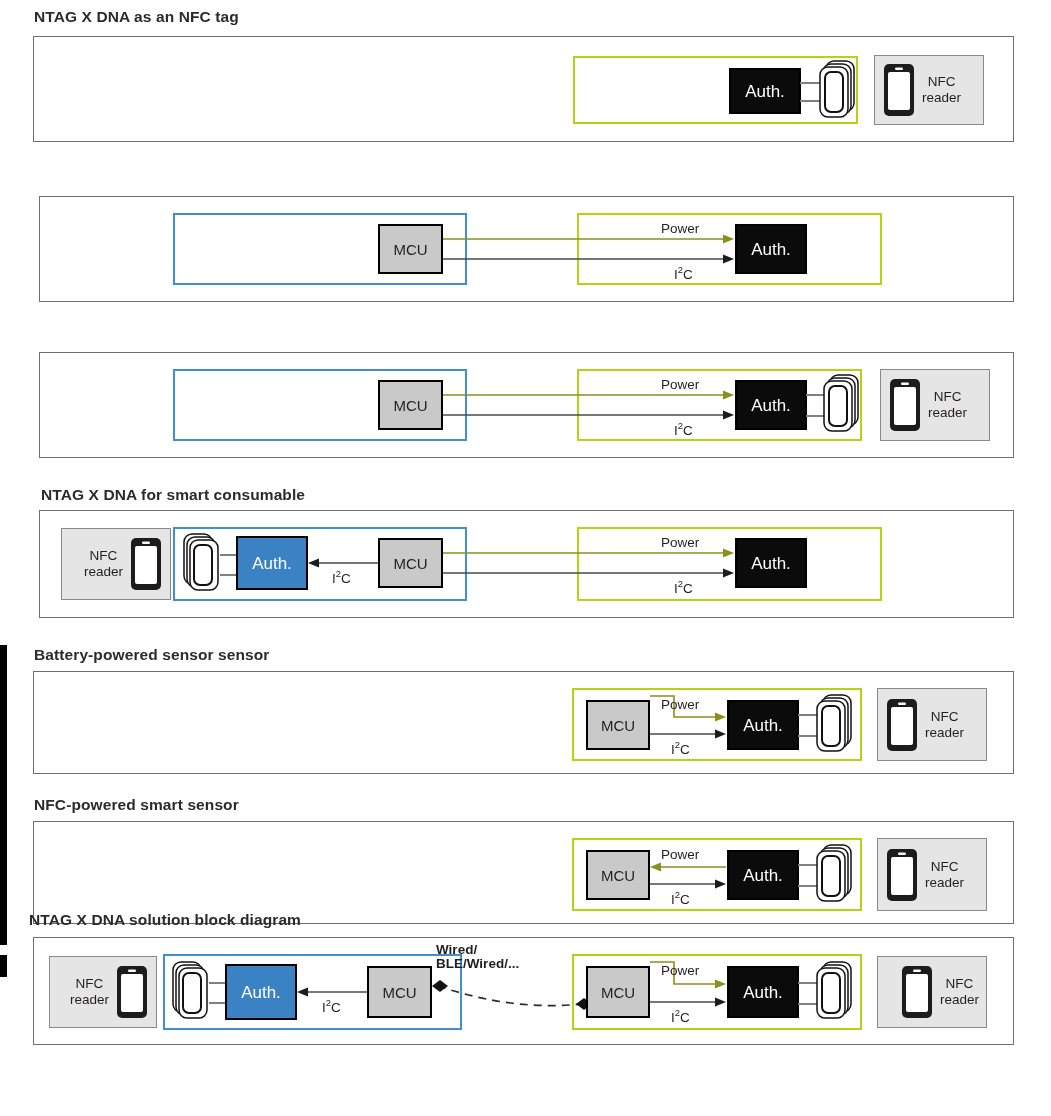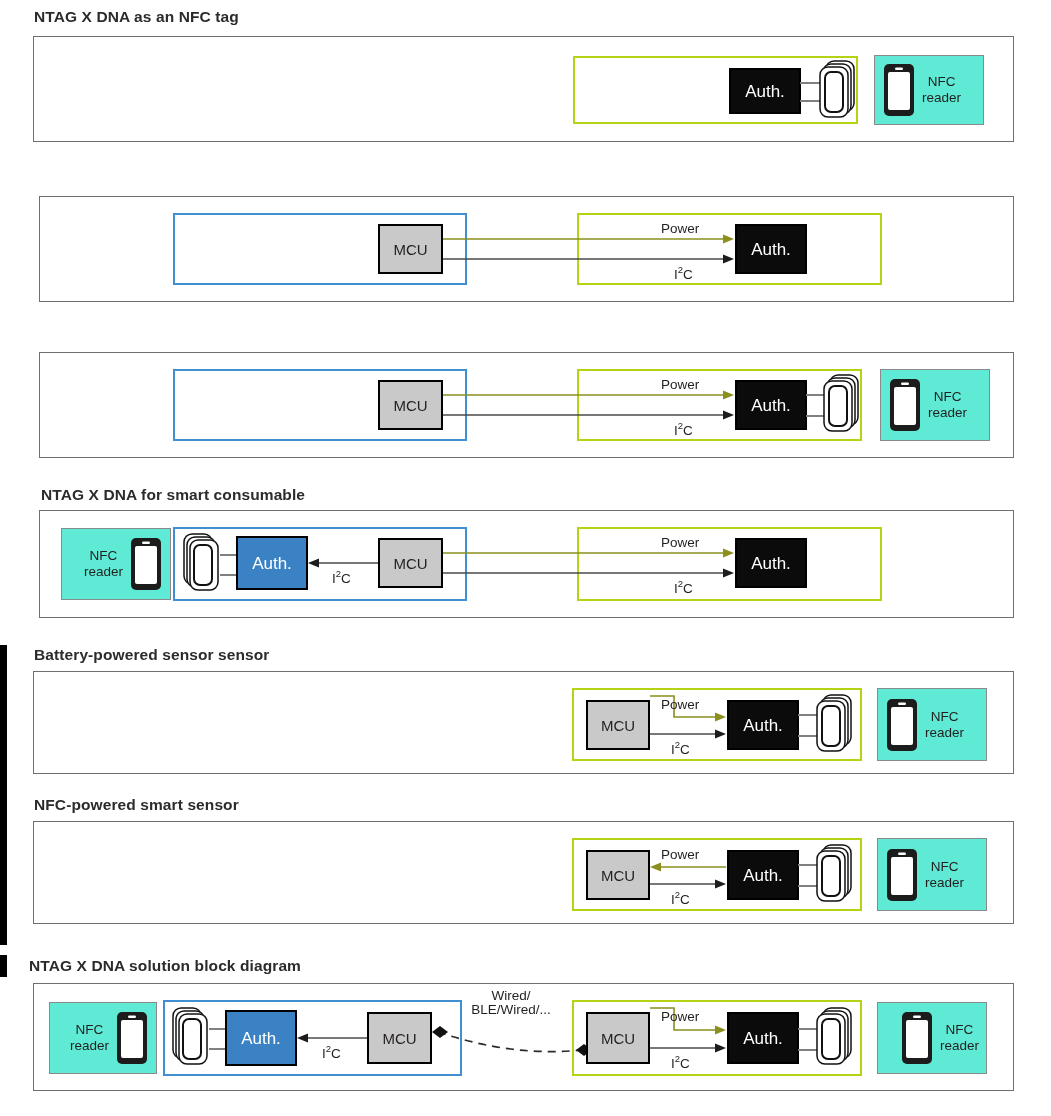--- a/index.html
+++ b/index.html
@@ -30,21 +30,21 @@
     display:flex;align-items:center;justify-content:center;
     font-size:15px;line-height:1;
   }
   .blk.mcu{background:#c9c9c9;color:#231f20;}
   .blk.auth-black{background:#0b0b0b;color:#ffffff;}
   .blk.auth-blue{background:#3b82c4;color:#ffffff;}
   .blk.auth-black .lbl,.blk.auth-blue .lbl{font-size:17px;}
 
   
   .reader{
-    position:absolute;box-sizing:border-box;background:#5eead4;
+    position:absolute;box-sizing:border-box;background:#e5e5e5;
     border:1.4px solid #8a8a8a;display:flex;align-items:center;
     gap:6px;padding:0 7px;
   }
   .reader.rtl{flex-direction:row-reverse;}
   .reader .rtxt{
     font-size:13.5px;line-height:1.15;text-align:center;color:#231f20;
     white-space:nowrap;
   }
   .phone{position:relative;flex:0 0 auto;}
   .phone svg{display:block;}
@@ -56,21 +56,21 @@
   
   .stub{position:absolute;background:#808080;height:2.4px;}
 
   
   .arrow-svg{position:absolute;overflow:visible;}
   .alabel{
     position:absolute;font-size:13.5px;color:#231f20;white-space:nowrap;
     line-height:1;
   }
   .alabel sup{font-size:9.5px;vertical-align:super;}
-  .alabel.ctr{text-align:center;}
+  .alabel.ctr{font-weight:bold;}
 </style>
 </head>
 <body>
 
 <div class="edge-bar" style="top:645px;height:300px;"></div>
 <div class="edge-bar" style="top:955px;height:22px;"></div>
 
 <div class="section" style="top:0;height:160px;text-decoration:underline;">
   <div class="sec-title" style="left:34px;top:8px;">NTAG X DNA as an NFC tag</div>
   <div class="panel" style="left:33px;top:36px;width:981px;height:106px;">
@@ -365,21 +365,21 @@
         </svg>
       </div>
       <div class="rtxt">
         <span>NFC</span><br>
         <span>reader</span>
       </div>
     </div>
   </div>
 </div>
 
-<div class="section" style="top:950px;height:166px;">
+<div class="section" style="top:904px;height:166px;">
   <div class="sec-title" style="left:29px;top:7px;">NTAG X DNA solution block diagram</div>
   <div class="panel" style="left:33px;top:33px;width:981px;height:108px;">
 
     <div class="reader rtl" style="left:15px;top:18px;width:108px;height:72px;">
       <div class="phone">
         <svg width="34" height="56" viewBox="0 0 34 56">
           <rect x="2" y="2" width="30" height="52" rx="5" fill="#1c1c1c"></rect>
           <rect x="6" y="10" width="22" height="38" rx="2" fill="#ffffff"></rect>
           <rect x="13" y="5.5" width="8" height="2.6" rx="1.3" fill="#ffffff"></rect>
         </svg>

